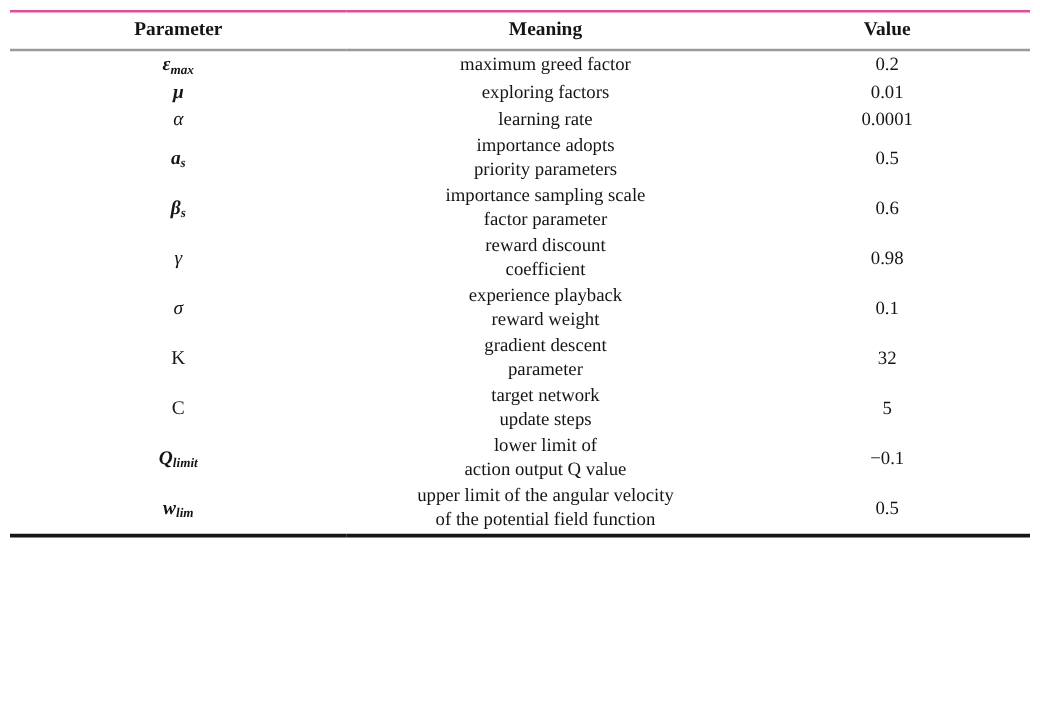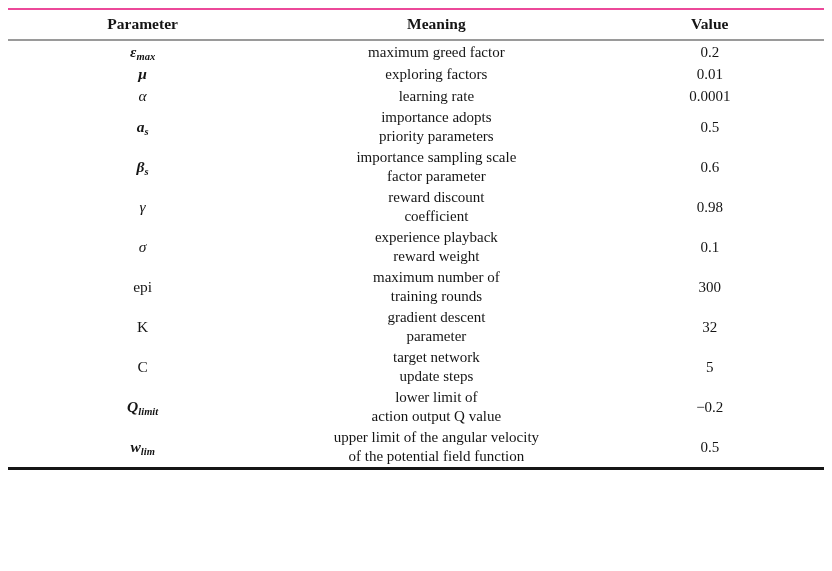--- a/index.html
+++ b/index.html
@@ -119,47 +119,41 @@
         <td>0.98</td>
       </tr>
 
       <tr>
         <td><span class="param it"><span>σ</span><sub></sub></span></td>
         <td class="meaning-cell">experience playback
 reward weight</td>
         <td>0.1</td>
       </tr>
 
-      <tr>
-        <td><span class="param rm"><span>epi</span><sub></sub></span></td>
-        <td class="meaning-cell">maximum number of
-training rounds</td>
-        <td>300</td>
-      </tr>
 
 
       <tr>
         <td><span class="param rm"><span>K</span><sub></sub></span></td>
         <td class="meaning-cell">gradient descent
 parameter</td>
         <td>32</td>
       </tr>
 
       <tr>
         <td><span class="param rm"><span>C</span><sub></sub></span></td>
         <td class="meaning-cell">target network
 update steps</td>
         <td>5</td>
       </tr>
 
       <tr>
         <td><span class="param bi"><span>Q</span><sub>limit</sub></span></td>
         <td class="meaning-cell">lower limit of
 action output Q value</td>
-        <td>−0.2</td>
+        <td>−0.1</td>
       </tr>
 
 
       <tr>
         <td><span class="param bi"><span>w</span><sub>lim</sub></span></td>
         <td class="meaning-cell">upper limit of the angular velocity
 of the potential field function</td>
         <td>0.5</td>
       </tr>
 

